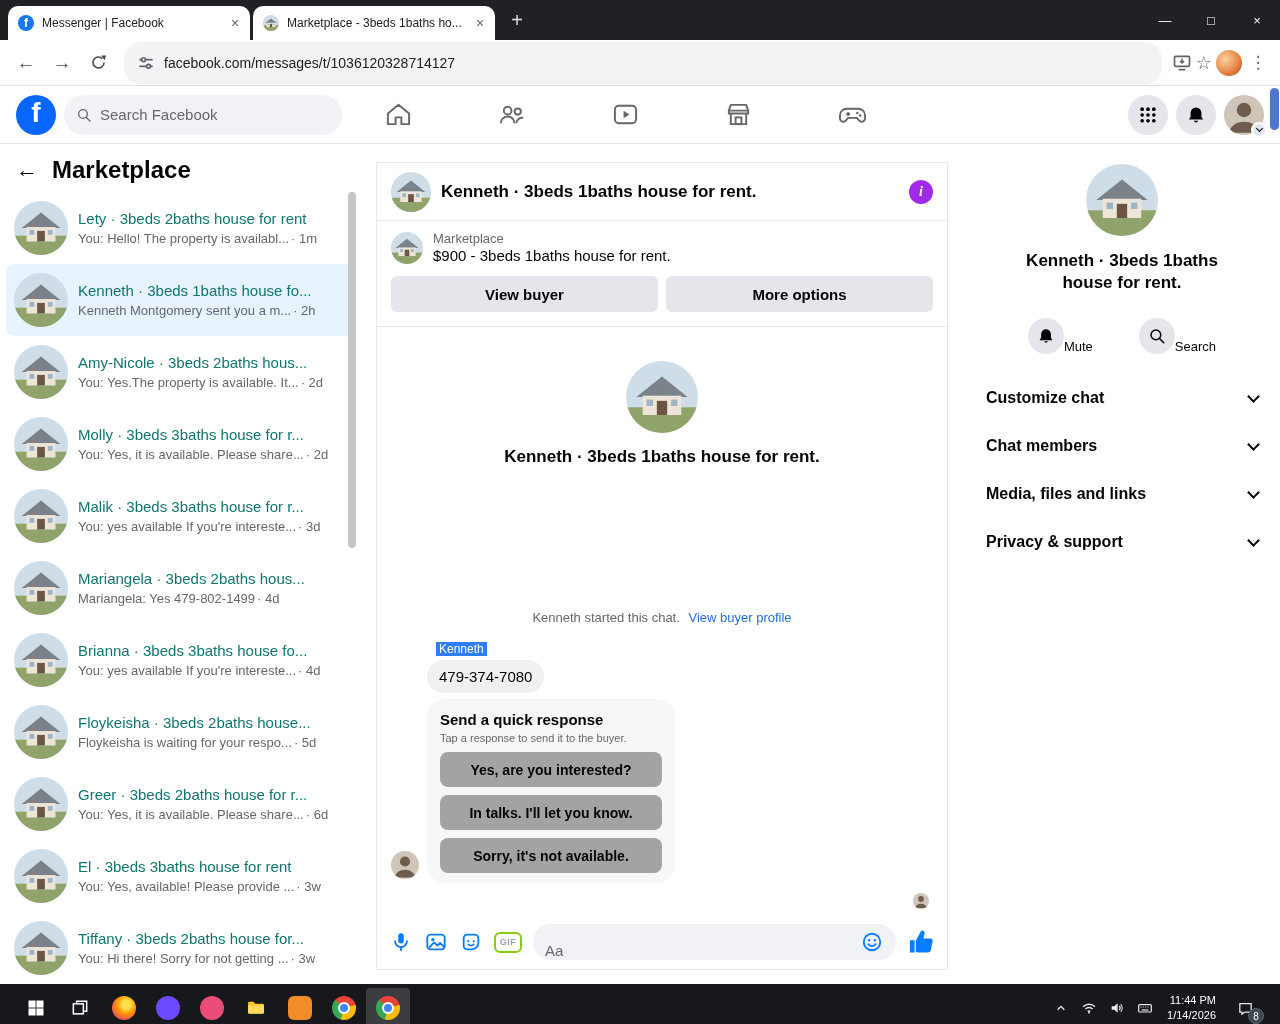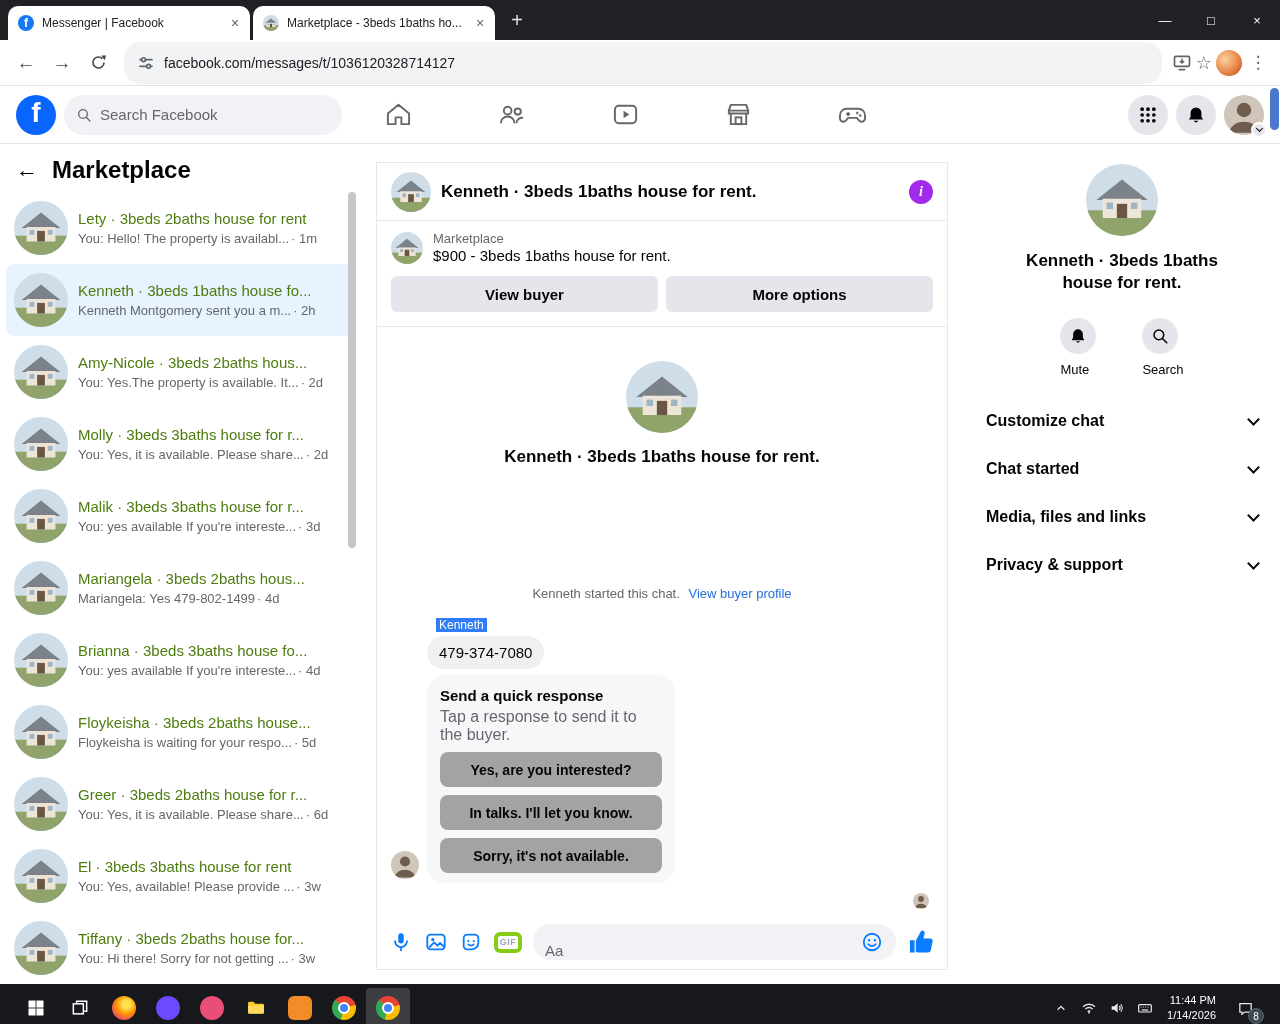--- a/index.html
+++ b/index.html
@@ -59,21 +59,21 @@
 
   
   .sidebar{width:360px;flex:none;position:relative;padding-top:2px;}
   .sb-head{display:flex;align-items:center;gap:14px;padding:10px 16px 8px;}
   .sb-back{font-size:22px;color:#050505;font-weight:700;}
   .sb-title{font-size:24px;font-weight:700;color:#050505;}
   .conv{display:flex;align-items:center;gap:10px;height:72px;margin:0 6px;padding:0 8px;border-radius:8px;}
   .conv.selected{background:var(--selected-chat,#e7f3ff);}
   .conv-av{width:54px;height:54px;border-radius:50%;overflow:hidden;flex:none;}
   .conv-texts{flex:1;min-width:0;}
-  .conv-title{font-size:15px;color:#4d7c0f;margin-bottom:4px;}
+  .conv-title{font-size:15px;color:#0f766e;margin-bottom:4px;}
   .conv-sub{font-size:13px;color:#65676b;display:flex;min-width:0;}
   .conv-preview{white-space:nowrap;overflow:hidden;flex:0 1 auto;}
   .conv-time{white-space:nowrap;flex:none;margin-left:2px;}
   .sb-scroll{position:absolute;right:4px;top:48px;width:8px;height:356px;border-radius:4px;background:#c4c7cc;}
 
   
   .chat-area{flex:1;min-width:0;padding:18px 16px 14px;}
   .chat-card{height:100%;border:1px solid #e6e8eb;background:#fff;display:flex;flex-direction:column;}
   .chat-head{height:58px;border-bottom:1px solid #e6e8eb;display:flex;align-items:center;gap:10px;padding:0 14px;flex:none;}
   .chat-head-av{width:40px;height:40px;border-radius:50%;overflow:hidden;flex:none;}
@@ -90,41 +90,41 @@
   .intro{align-self:center;text-align:center;margin-top:34px;}
   .intro-av{width:72px;height:72px;border-radius:50%;overflow:hidden;margin:0 auto;}
   .intro-name{font-size:17px;font-weight:700;color:#050505;margin-top:14px;}
   .started{margin-top:auto;text-align:center;font-size:13px;color:#65676b;padding-bottom:14px;}
   .started .plink{color:var(--link,#216fdb);margin-left:5px;}
   .msg-group{position:relative;padding-left:36px;padding-bottom:4px;}
   .sender{display:inline-block;font-size:12px;color:#fff;background:var(--selection,#2e7df6);padding:0 3px;margin-left:9px;}
   .bubble{display:table;background:#f0f0f0;border-radius:18px;padding:8px 12px;font-size:15px;color:#050505;margin-top:3px;}
   .quick{width:248px;background:#f6f7f8;border-radius:18px;padding:12px 13px 10px;margin-top:6px;}
   .quick-title{font-size:15px;font-weight:600;color:#050505;}
-  .quick-sub{font-size:16px;color:#65676b;margin-top:4px;}
+  .quick-sub{font-size:11px;color:#65676b;margin-top:4px;}
   .quick-btn{display:block;width:100%;height:35px;margin-top:8px;border:none;border-radius:8px;background:#a3a3a3;font-size:14px;font-weight:600;color:#050505;}
   .msg-av{position:absolute;left:0;bottom:8px;width:28px;height:28px;border-radius:50%;overflow:hidden;}
   .seen{align-self:flex-end;width:16px;height:16px;border-radius:50%;overflow:hidden;margin:6px 4px 6px 0;flex:none;}
   .composer{flex:none;height:54px;display:flex;align-items:center;gap:11px;padding:0 12px;}
   .c-icon{width:24px;height:24px;color:var(--accent,#0a7cff);flex:none;display:flex;align-items:center;justify-content:center;}
   .c-icon svg{width:22px;height:22px;}
-  .gif-badge{width:28px;height:21px;border:4px solid #84cc16;border-radius:6px;color:#9aa2ac;font-size:9px;font-weight:700;display:flex;align-items:center;justify-content:center;flex:none;letter-spacing:0.5px;}
+  .gif-badge{width:28px;height:21px;border:2px solid #84cc16;border-radius:6px;color:#9aa2ac;font-size:9px;font-weight:700;display:flex;align-items:center;justify-content:center;flex:none;letter-spacing:0.5px;}
   .c-input{flex:1;height:36px;background:#f0f2f5;border-radius:18px;display:flex;align-items:center;padding:0 12px;min-width:0;}
   .c-input input{flex:1;border:none;outline:none;background:transparent;font-size:15px;color:#4c1d95;font-family:inherit;min-width:0;margin-top:16px;}
   .c-input input::placeholder{color:#65676b;}
   .c-input .c-icon{margin-left:6px;}
   .like-btn{width:28px;height:28px;color:var(--accent,#0a7cff);flex:none;}
   .like-btn svg{width:28px;height:28px;}
 
   
   .panel{width:316px;flex:none;padding:18px 16px 0;display:flex;flex-direction:column;align-items:center;}
   .panel-av{width:72px;height:72px;border-radius:50%;overflow:hidden;margin-top:2px;}
   .panel-title{font-size:17px;font-weight:700;color:#050505;text-align:center;margin-top:14px;max-width:240px;line-height:1.3;}
   .panel-actions{display:flex;gap:46px;margin-top:24px;}
-  .p-action{display:flex;flex-direction:column;align-items:flex-start;}
+  .p-action{display:flex;flex-direction:row;align-items:flex-end;}
   .p-circle{width:36px;height:36px;border-radius:50%;background:#e4e6eb;display:flex;align-items:center;justify-content:center;color:#050505;}
   .p-circle svg{width:18px;height:18px;}
   .p-label{font-size:13px;color:#050505;margin-top:8px;}
   .panel-menu{width:100%;margin-top:20px;}
   .pm-item{height:48px;display:flex;align-items:center;justify-content:space-between;font-size:16px;font-weight:600;color:#050505;padding:0 6px;}
   .chev{width:9px;height:9px;border-right:2px solid #050505;border-bottom:2px solid #050505;transform:rotate(45deg);margin-top:-4px;}
 
   
   .page-scroll{position:absolute;right:1px;top:88px;width:9px;height:42px;border-radius:5px;background:var(--scroll-blue,#4b77cf);}
 
@@ -704,21 +704,21 @@
           </div>
         <div class="p-label">Search</div>
       </div>
     </div>
     <div class="panel-menu">
       <div class="pm-item">
         <span>Customize chat</span>
         <span class="chev"></span>
       </div>
       <div class="pm-item">
-        <span>Chat started</span>
+        <span>Chat members</span>
         <span class="chev"></span>
       </div>
       <div class="pm-item">
         <span>Media, files and links</span>
         <span class="chev"></span>
       </div>
       <div class="pm-item">
         <span>Privacy &amp; support</span>
         <span class="chev"></span>
       </div>

